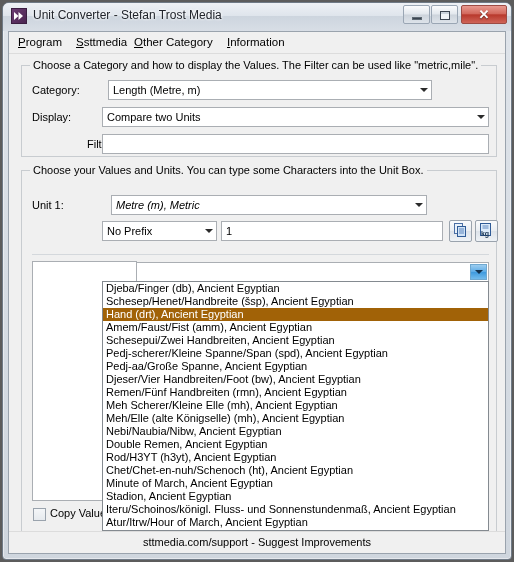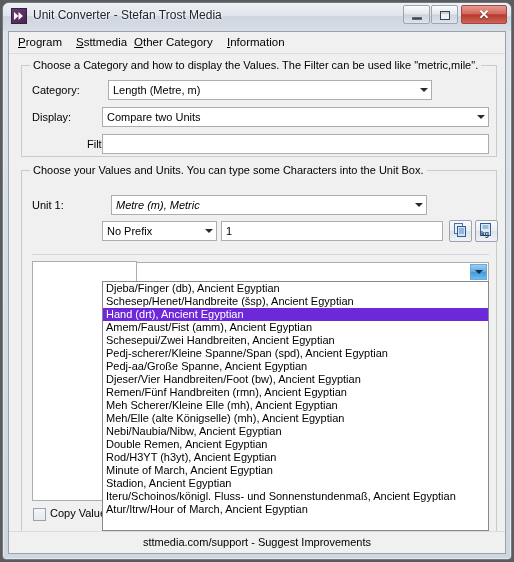--- a/index.html
+++ b/index.html
@@ -190,21 +190,21 @@
   .dd-item {
     height: 13px;
     line-height: 13px;
     font-size: 11px;
     padding-left: 3px;
     white-space: nowrap;
     overflow: hidden;
     color: #000;
   }
   .dd-item.selected {
-    background: #6d28d9;
+    background: #a16207;
     color: #fff;
   }
 
   
   #statusbar {
     position: absolute;
     left: 0; right: 0; bottom: 0; height: 21px;
     background: #f0f0f0;
     border-top: 1px solid #dcdcdc;
     text-align: center;
@@ -327,20 +327,21 @@
         <div class="dd-item">Schesepui/Zwei Handbreiten, Ancient Egyptian</div>
         <div class="dd-item">Pedj-scherer/Kleine Spanne/Span (spd), Ancient Egyptian</div>
         <div class="dd-item">Pedj-aa/Große Spanne, Ancient Egyptian</div>
         <div class="dd-item">Djeser/Vier Handbreiten/Foot (bw), Ancient Egyptian</div>
         <div class="dd-item">Remen/Fünf Handbreiten (rmn), Ancient Egyptian</div>
         <div class="dd-item">Meh Scherer/Kleine Elle (mh), Ancient Egyptian</div>
         <div class="dd-item">Meh/Elle (alte Königselle) (mh), Ancient Egyptian</div>
         <div class="dd-item">Nebi/Naubia/Nibw, Ancient Egyptian</div>
         <div class="dd-item">Double Remen, Ancient Egyptian</div>
         <div class="dd-item">Rod/H3YT (h3yt), Ancient Egyptian</div>
+        <div class="dd-item">Chet/Chet-en-nuh/Schenoch (ht), Ancient Egyptian</div>
         <div class="dd-item">Minute of March, Ancient Egyptian</div>
         <div class="dd-item">Stadion, Ancient Egyptian</div>
         <div class="dd-item">Iteru/Schoinos/königl. Fluss- und Sonnenstundenmaß, Ancient Egyptian</div>
         <div class="dd-item">Atur/Itrw/Hour of March, Ancient Egyptian</div>
       </div>
 
     <div id="statusbar">
       <span>sttmedia.com/support - Suggest Improvements</span>
     </div>
 

